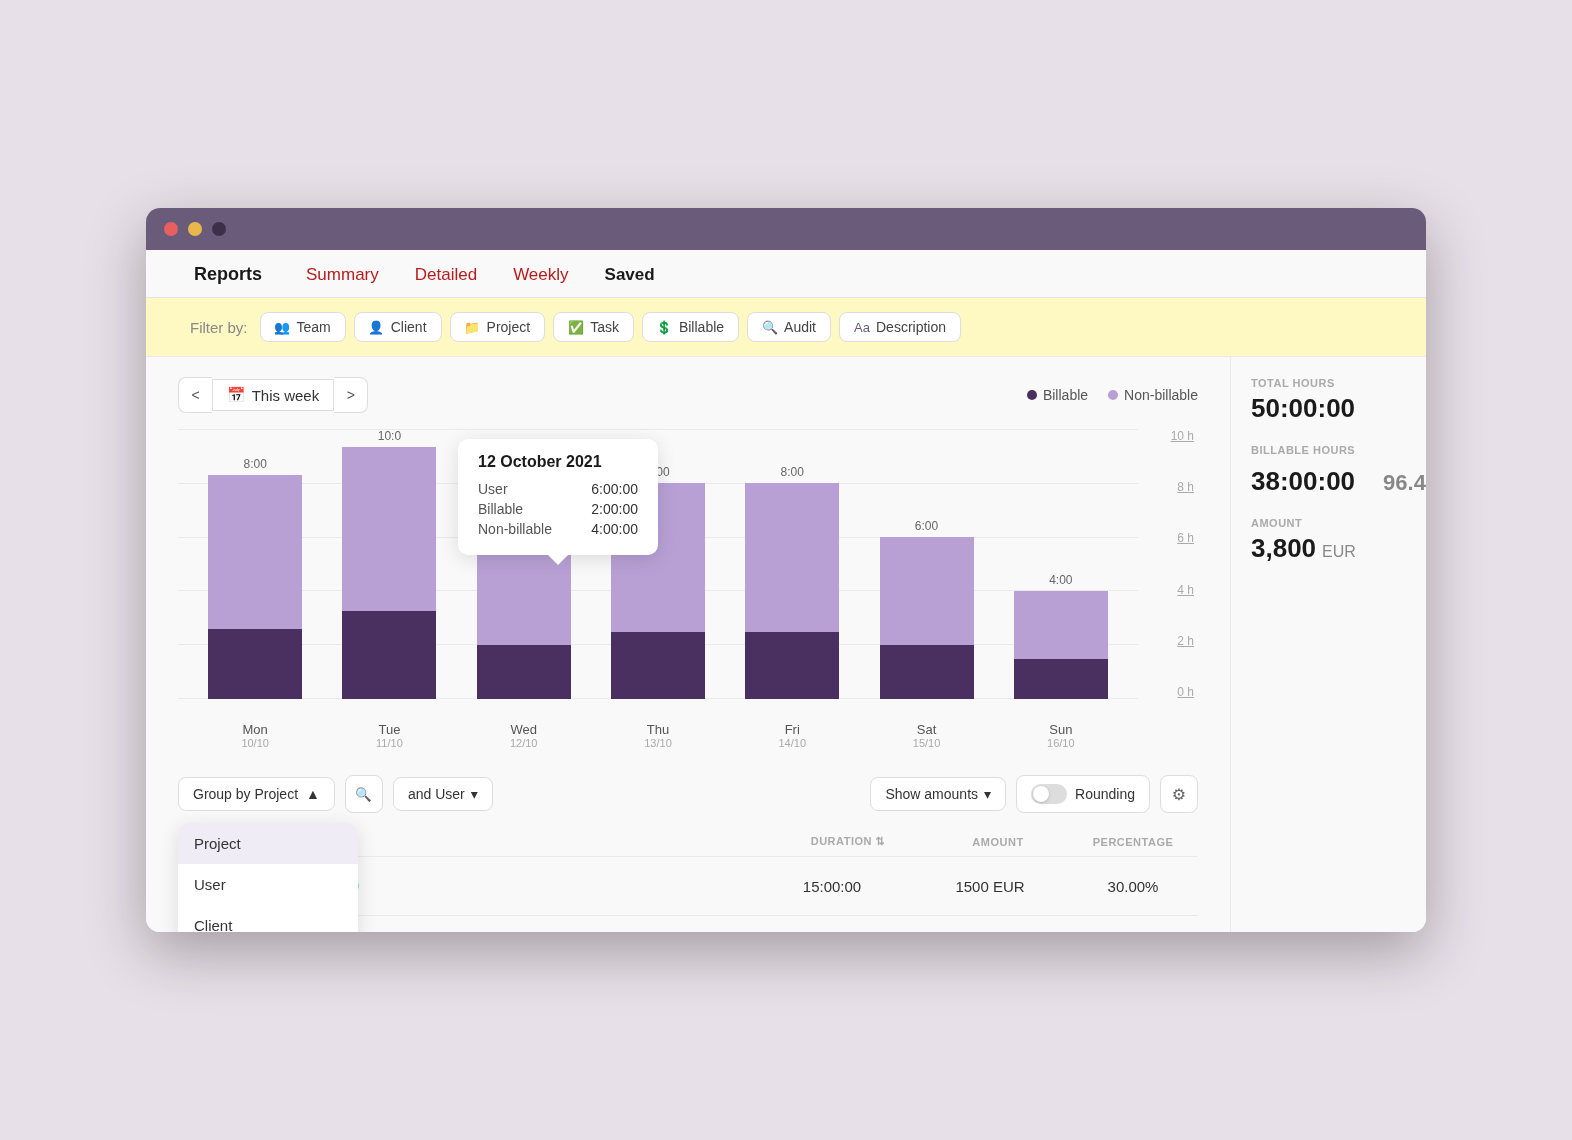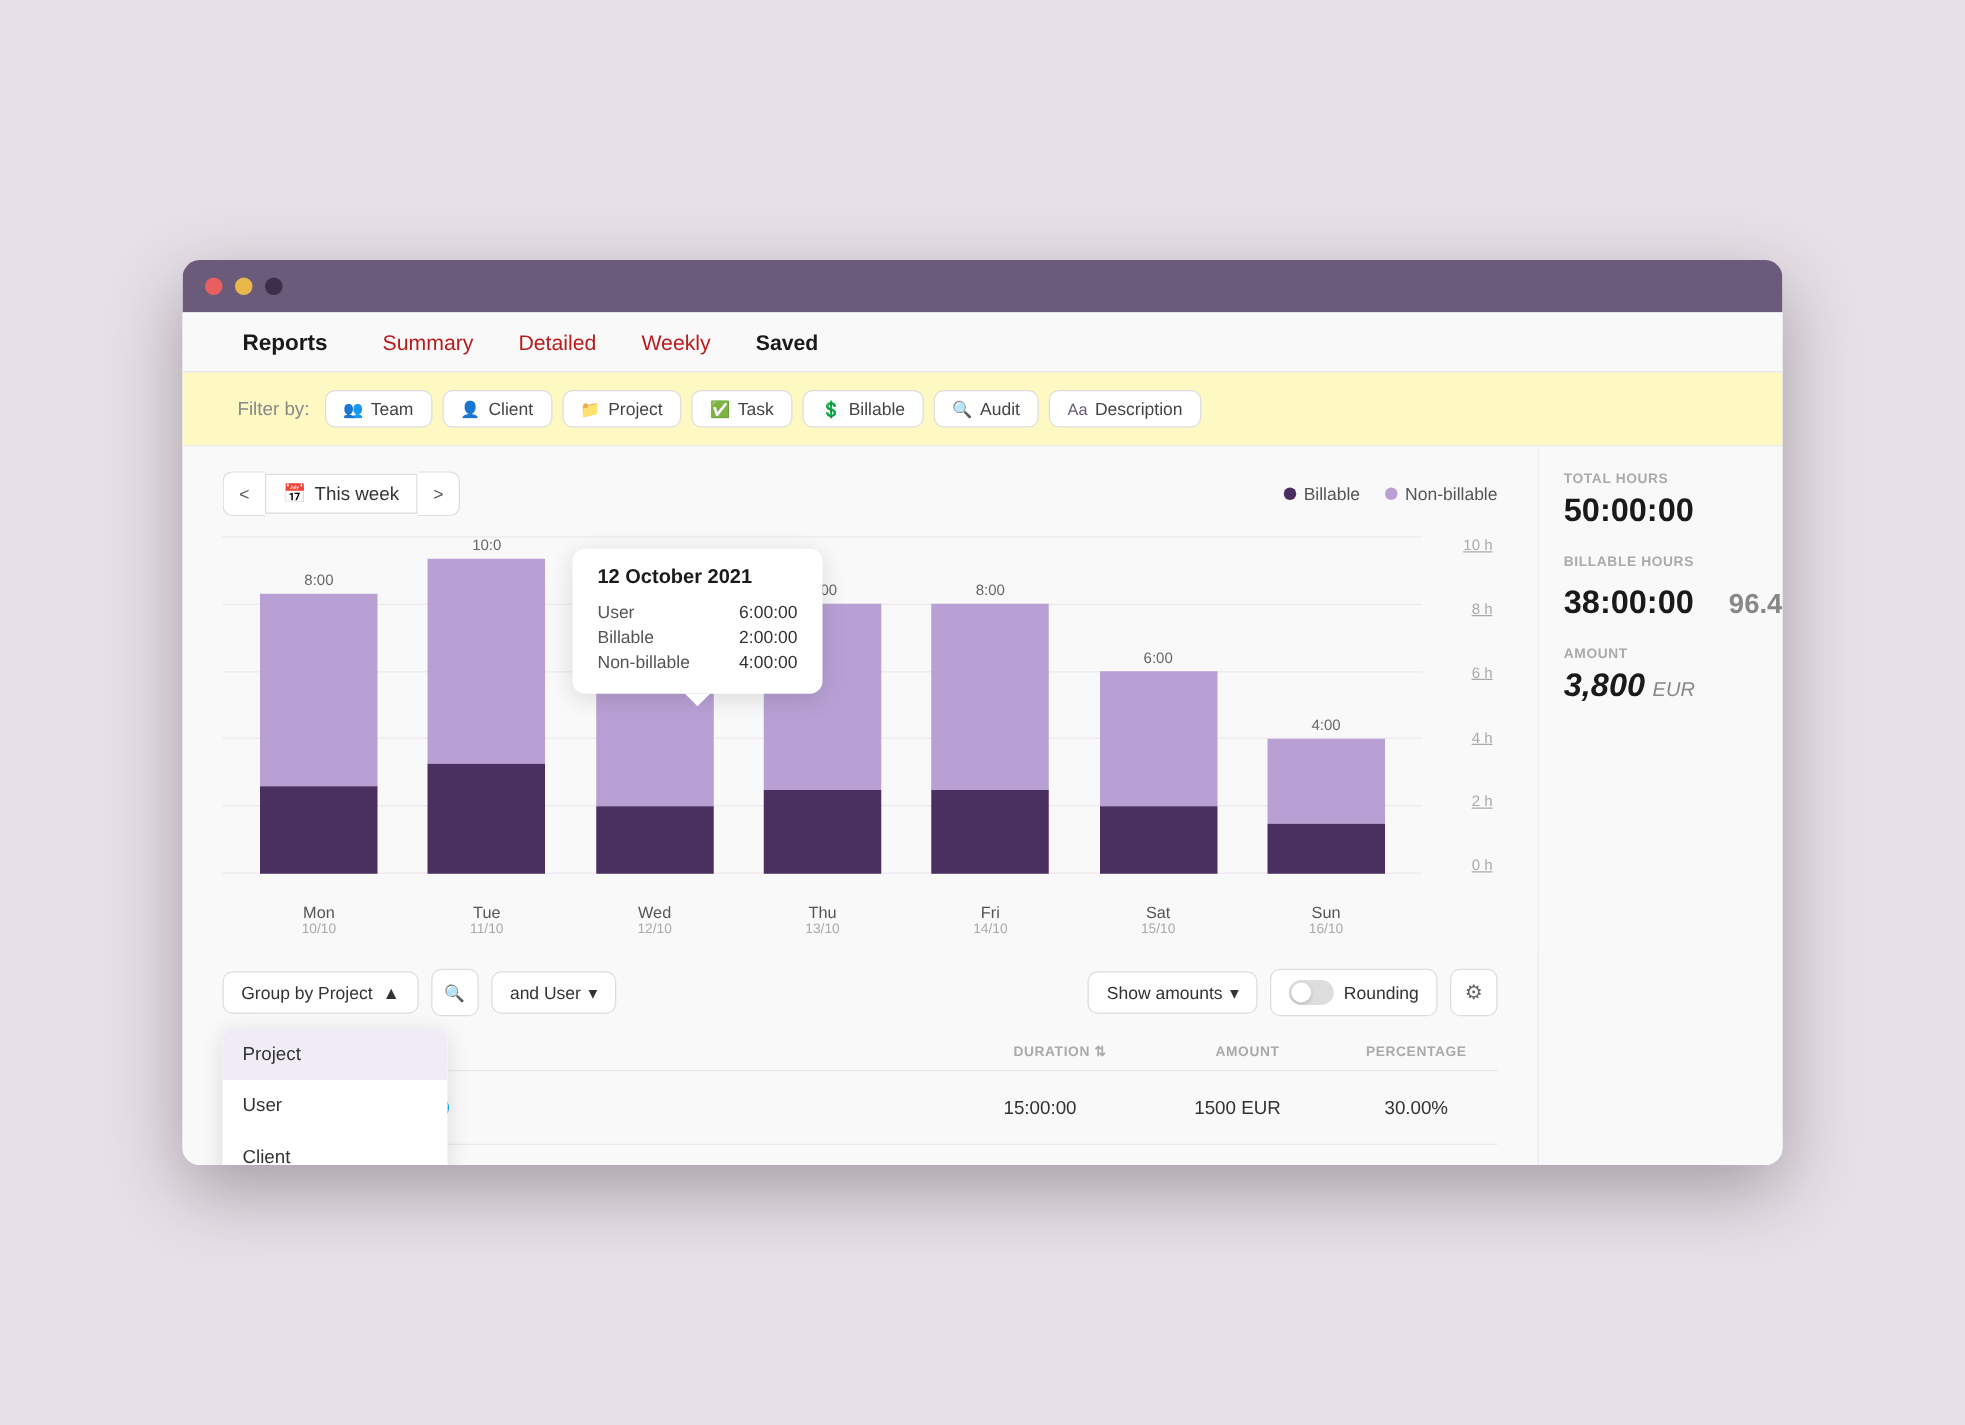--- a/index.html
+++ b/index.html
@@ -353,21 +353,21 @@
       padding: 20px 20px;
       display: flex; flex-direction: column; gap: 20px;
     }
     .stat-block { }
     .stat-label { font-size: 11px; color: #aaa; font-weight: 600; letter-spacing: 0.5px; text-transform: uppercase; margin-bottom: 4px; }
     .stat-value { font-size: 26px; font-weight: 700; color: #1a1a1a; }
     .stat-row { display: flex; align-items: baseline; gap: 10px; }
     .stat-value-secondary { font-size: 22px; font-weight: 700; color: #888; }
     .stat-divider { width: 1px; height: 30px; background: #ddd; margin: 0 4px; }
 
-    .amount-row { display: flex; align-items: baseline; gap: 6px; font-style: italic; }
+    .amount-row { display: flex; align-items: baseline; gap: 6px; }
     .amount-value { font-size: 26px; font-weight: 700; color: #1a1a1a; }
     .amount-currency { font-size: 16px; color: #888; font-weight: 500; }
   </style>
 </head>
 <body>
 
 <div class="window">
 
   <div class="titlebar">
     <div class="dot dot-red"></div>

